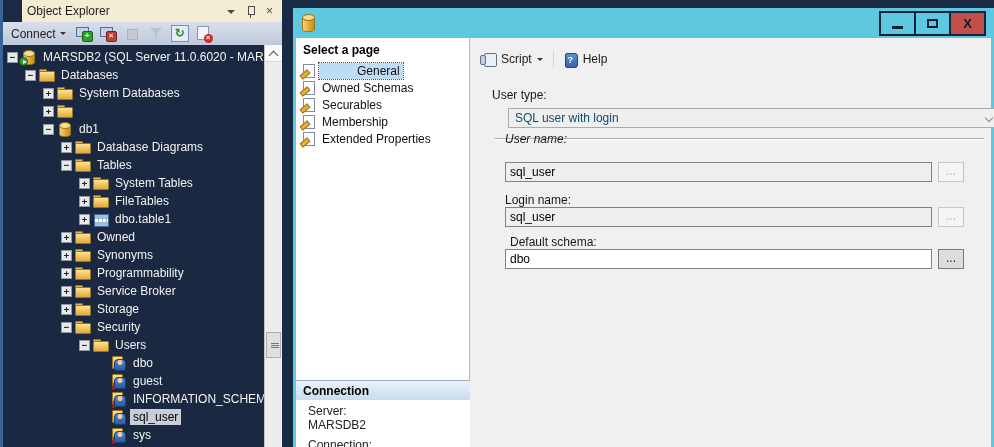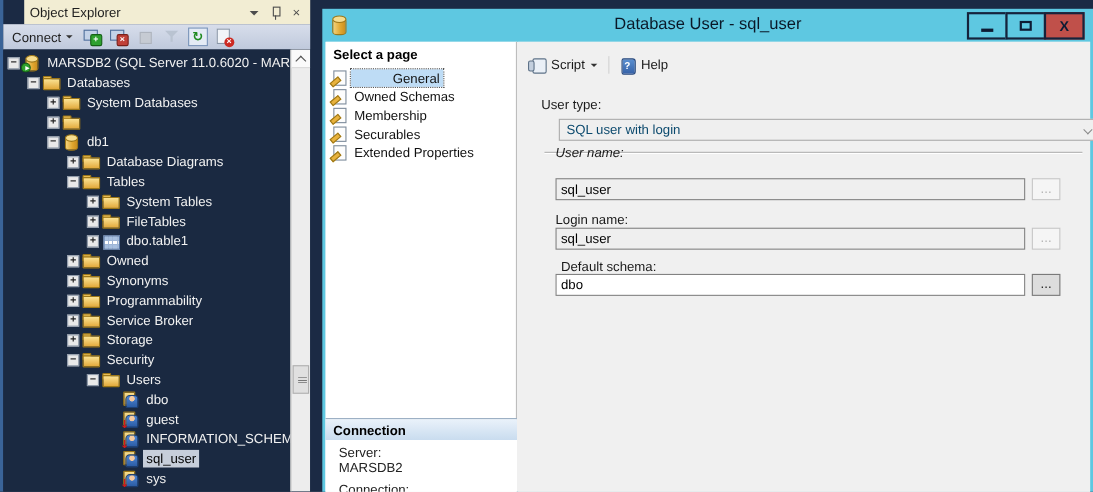--- a/index.html
+++ b/index.html
@@ -278,21 +278,20 @@
     <div class="oe-scroll">
       <div class="scroll-up"></div>
       <div class="scroll-thumb"></div>
     </div>
   </div>
 </div>
 
 <div id="dialog">
   <div class="dialog-title">
     <span class="dlg-db-icon"></span>
-    <span class="dlg-title-text">Database User - sql_user</span>
     <span class="win-btns">
         <div class="win-btn minimize">
           <span class="g-minimize"></span>
         </div>
         <div class="win-btn maximize">
           <span class="g-maximize"></span>
         </div>
         <div class="win-btn close">
           <span class="g-close">X</span>
         </div>
@@ -306,25 +305,25 @@
           <div class="pp-item selected">
             <span class="icon-page"></span>
             <span class="plabel">General</span>
           </div>
           <div class="pp-item">
             <span class="icon-page"></span>
             <span class="plabel">Owned Schemas</span>
           </div>
           <div class="pp-item">
             <span class="icon-page"></span>
+            <span class="plabel">Securables</span>
+          </div>
+          <div class="pp-item">
+            <span class="icon-page"></span>
             <span class="plabel">Membership</span>
-          </div>
-          <div class="pp-item">
-            <span class="icon-page"></span>
-            <span class="plabel">Securables</span>
           </div>
           <div class="pp-item">
             <span class="icon-page"></span>
             <span class="plabel">Extended Properties</span>
           </div>
         </div>
       <div class="connection-header">Connection</div>
       <div class="connection-info">
         <div class="ci-line">Server:</div>
         <div class="ci-line">MARSDB2</div>

